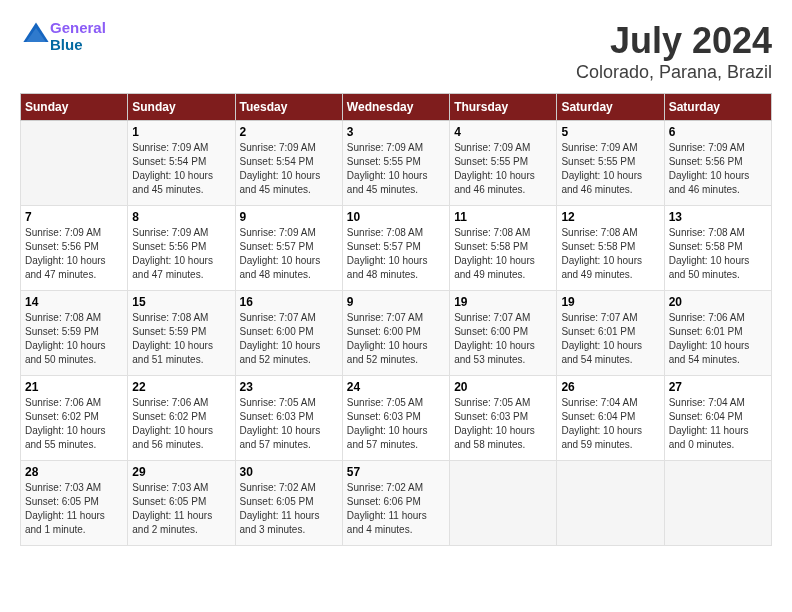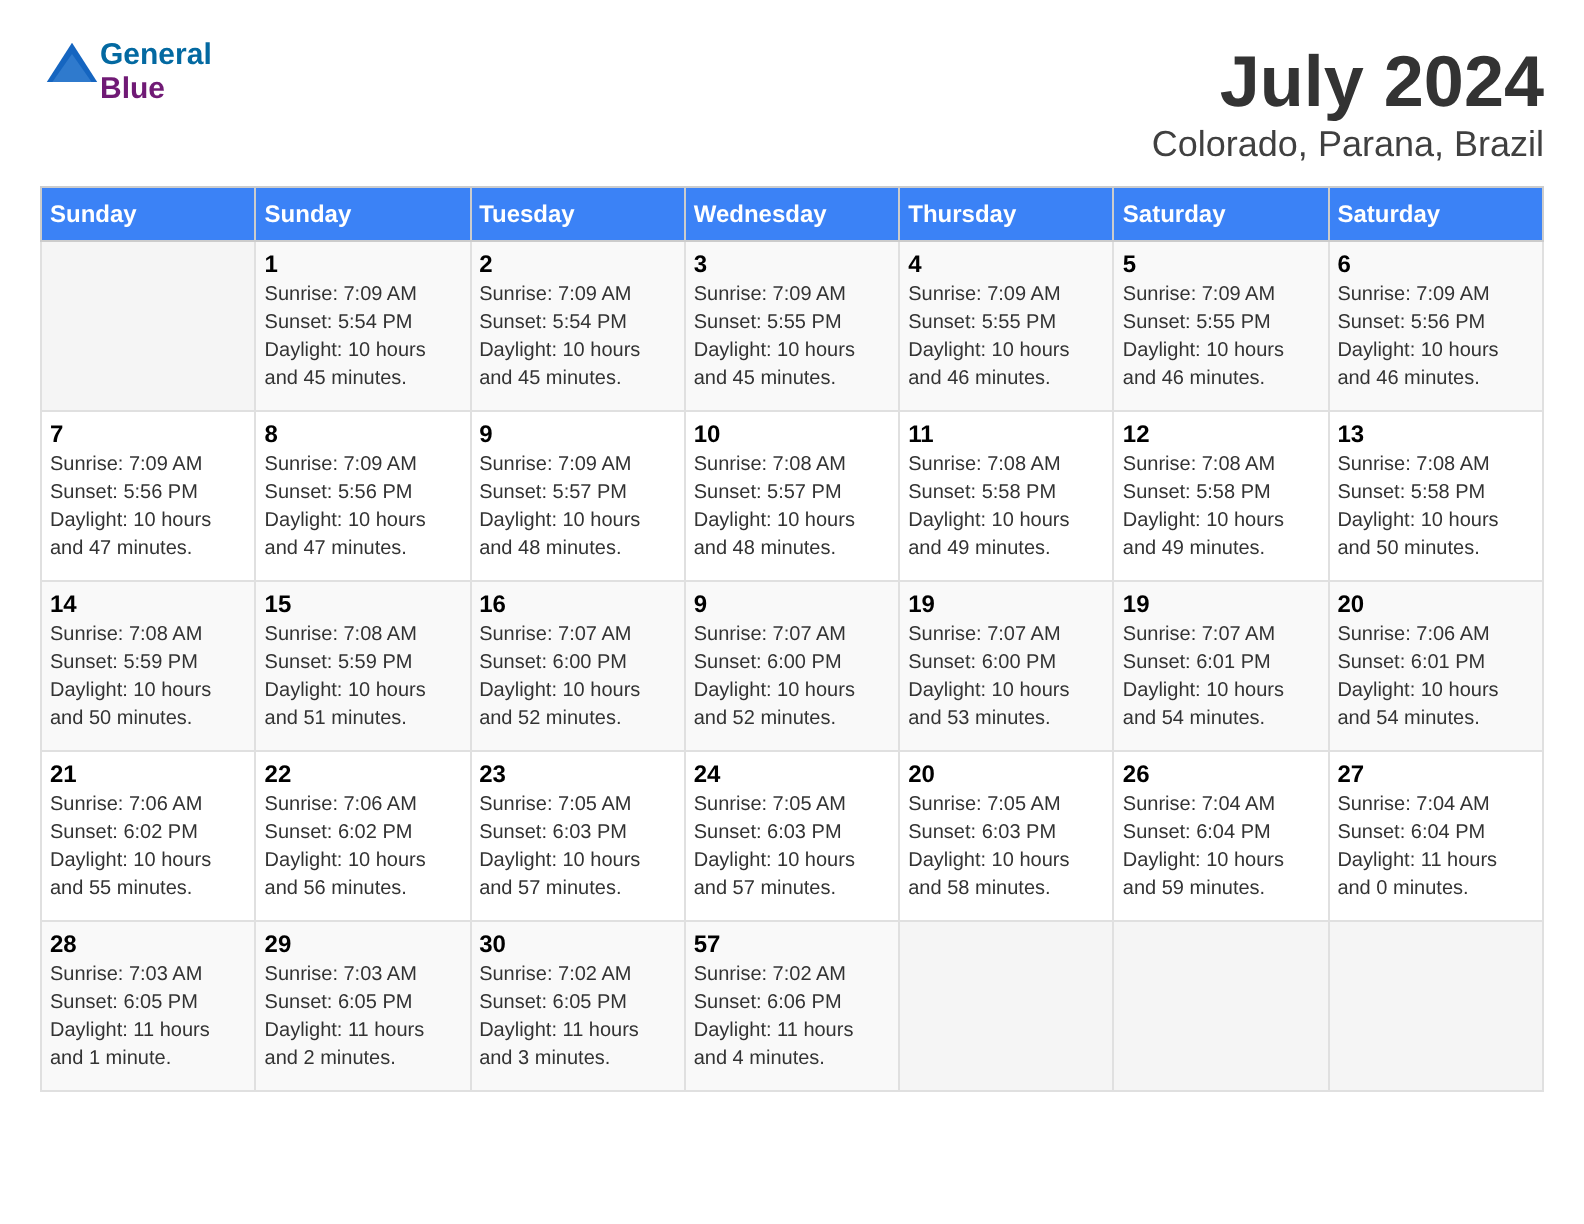--- a/index.html
+++ b/index.html
@@ -36,21 +36,21 @@
     .location {
       font-size: 18px;
       color: #404040;
     }
     table {
       width: 100%;
       border-collapse: collapse;
       font-size: 11px;
     }
     thead tr {
-      background-color: #3b82f6;
+      background-color: #7f1d1d;
       color: #fff;
     }
     thead th {
       padding: 6px 4px;
       text-align: left;
       font-size: 12px;
       font-weight: bold;
       border: 1px solid #ccc;
     }
     tbody tr {
@@ -90,22 +90,22 @@
 <div class="header">
   <div class="logo">
     <div>
       <svg class="logo-icon" viewBox="0 0 40 40" xmlns="http://www.w3.org/2000/svg">
         <polygon points="20,2 38,30 2,30" fill="#1565c0"></polygon>
         <polygon points="20,10 34,30 6,30" fill="#4a90d9" opacity="0.5"></polygon>
       </svg>
     </div>
     <div>
       <div style="font-size:15px; font-weight:bold; line-height:1.1;">
-        <span style="color:#0369a1;">General</span><br>
-        <span style="color:#701a75;margin-top:24px;">Blue</span>
+        <span style="color:#8b5cf6;">General</span><br>
+        <span style="color:#0369a1;margin-top:24px;">Blue</span>
       </div>
     </div>
   </div>
   <div class="title-block">
     <div class="month-year">July 2024</div>
     <div class="location">Colorado, Parana, Brazil</div>
   </div>
 </div>
 
 <table>

